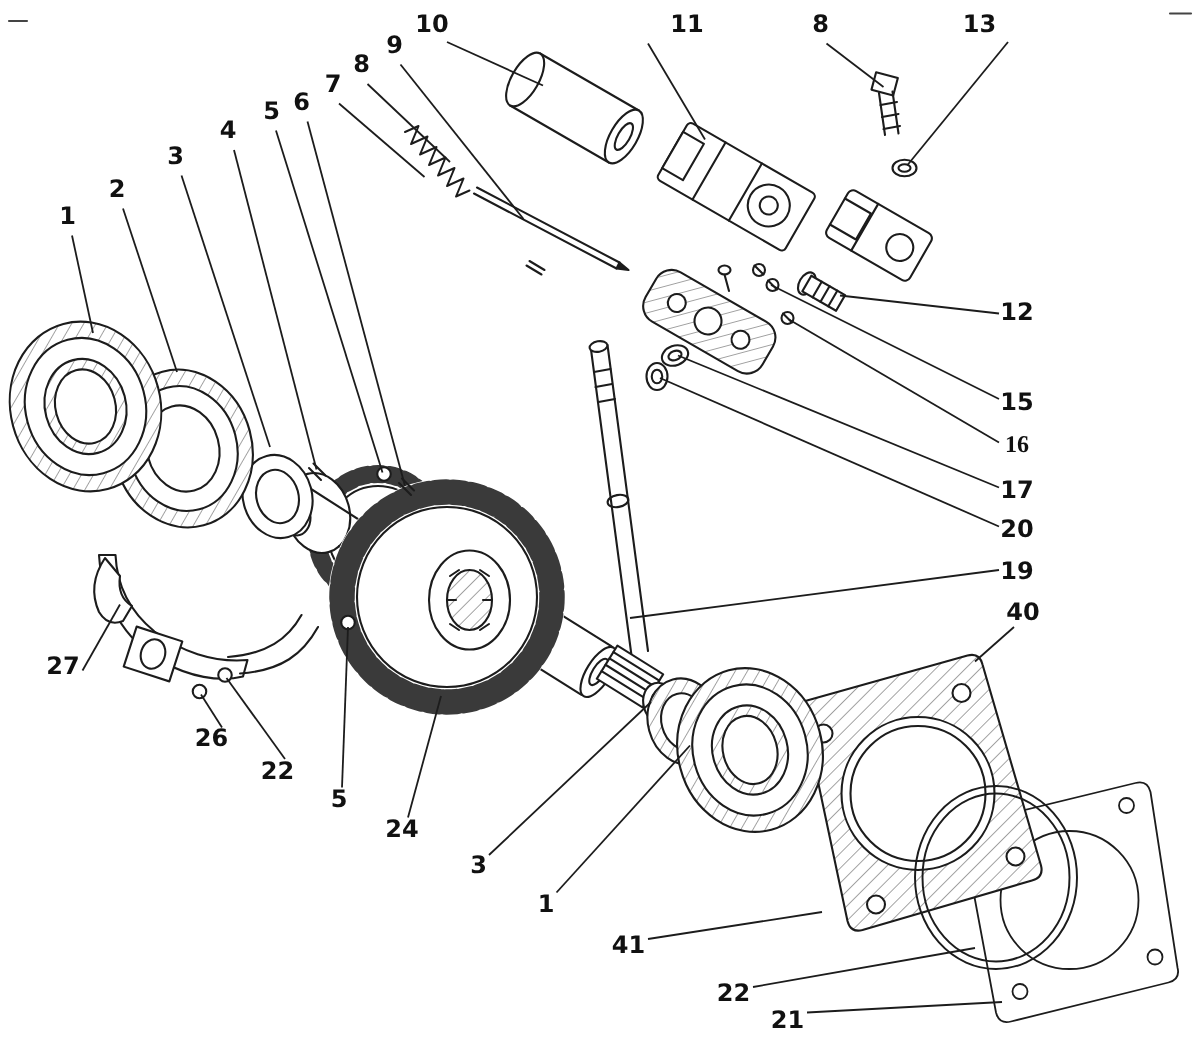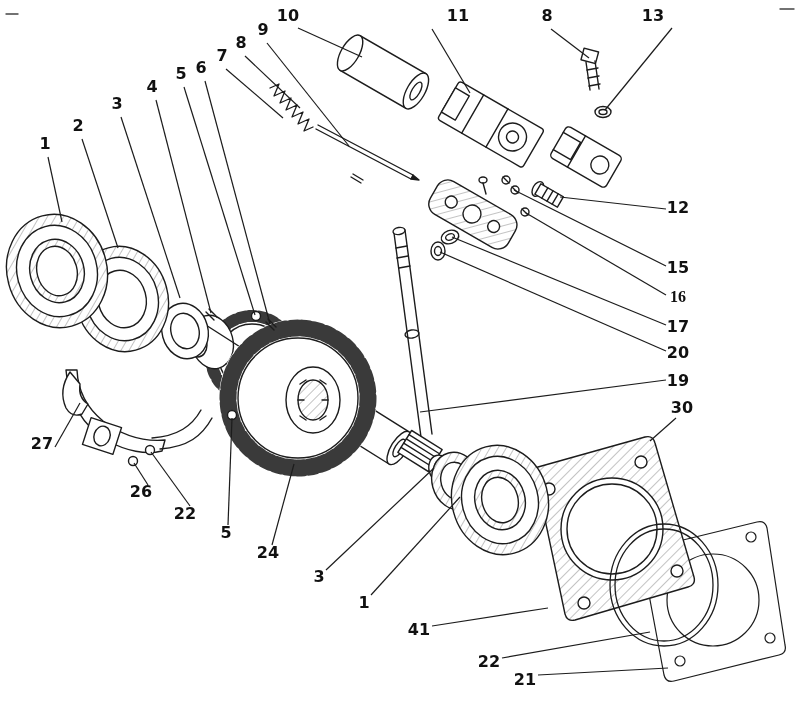--- a/index.html
+++ b/index.html
@@ -309,21 +309,21 @@
       <span class="callout" style="left: 288px; top: 16px;">10</span>
       <span class="callout" style="left: 426px; top: 16px; margin-left: 32px;">11</span>
       <span class="callout" style="left: 547px; top: 16px;">8</span>
       <span class="callout" style="left: 653px; top: 16px; text-align: center;">13</span>
       <span class="callout" style="left: 678px; top: 208px;">12</span>
       <span class="callout" style="left: 678px; top: 268px;">15</span>
       <span class="callout" style="left: 678px; top: 297px; font-family: Liberation Serif, serif;">16</span>
       <span class="callout" style="left: 678px; top: 327px;">17</span>
       <span class="callout" style="left: 678px; top: 353px;">20</span>
       <span class="callout" style="left: 678px; top: 381px;">19</span>
-      <span class="callout" style="left: 682px; top: 408px;">30</span>
+      <span class="callout" style="left: 682px; top: 408px;">40</span>
       <span class="callout" style="left: 42px; top: 444px;">27</span>
       <span class="callout" style="left: 141px; top: 492px;">26</span>
       <span class="callout" style="left: 185px; top: 514px;">22</span>
       <span class="callout" style="left: 226px; top: 533px;">5</span>
       <span class="callout" style="left: 268px; top: 553px;">24</span>
       <span class="callout" style="left: 319px; top: 577px;">3</span>
       <span class="callout" style="left: 364px; top: 603px;">1</span>
       <span class="callout" style="left: 419px; top: 630px;">41</span>
       <span class="callout" style="left: 489px; top: 662px;">22</span>
       <span class="callout" style="left: 525px; top: 680px;">21</span>

